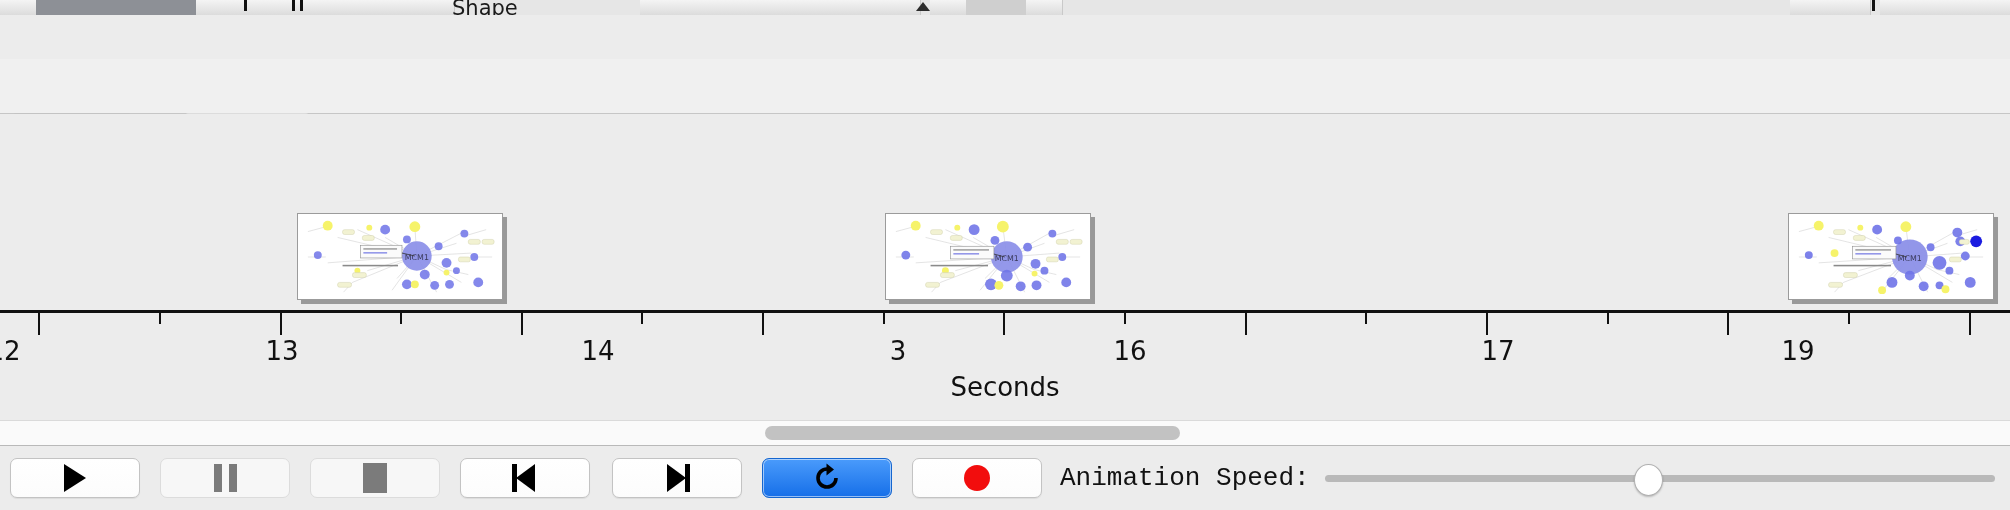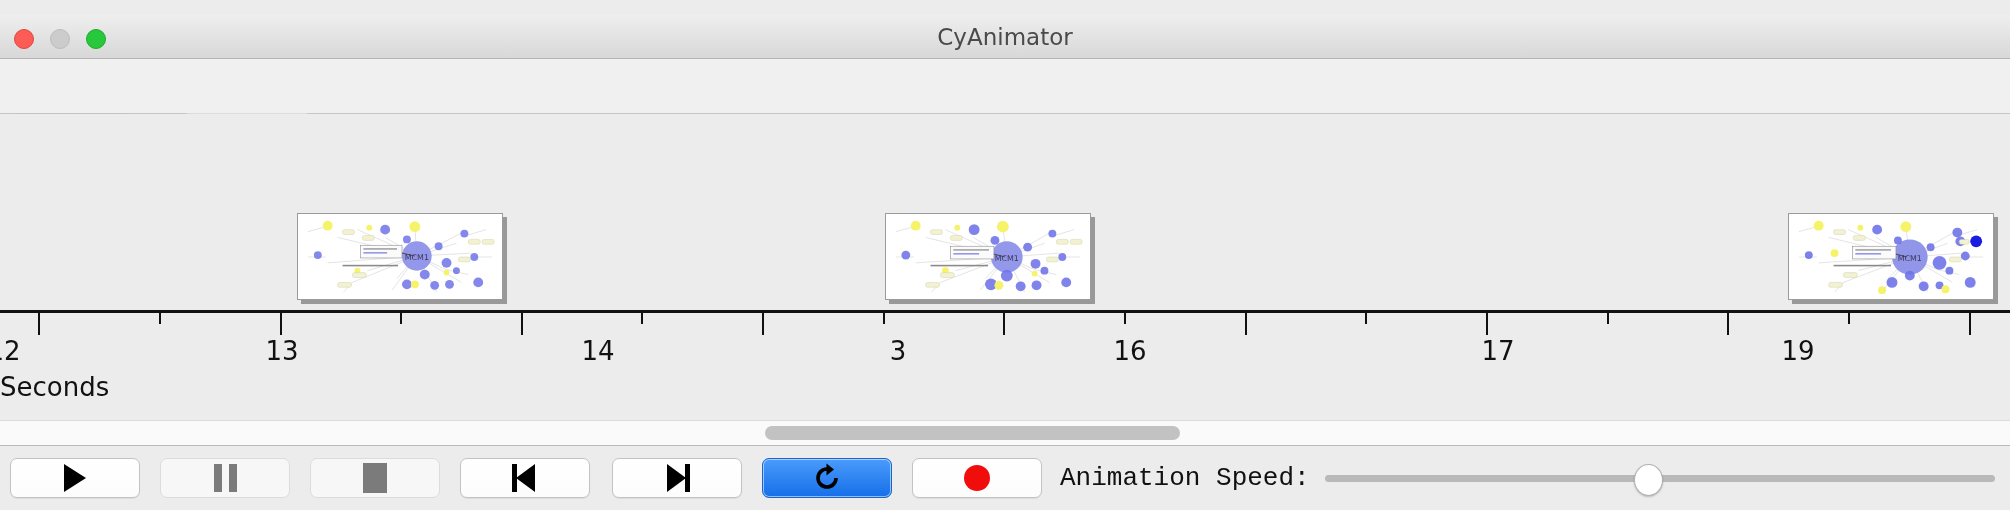--- a/index.html
+++ b/index.html
@@ -191,21 +191,21 @@
     font-size: 26px;
     color: #111;
     transform: translateX(-50%);
     font-family: "DejaVu Sans", "Liberation Sans", sans-serif;
     white-space: nowrap;
   }
   .ruler .axis-title {
     position: absolute;
     top: 62px;
     left: 0; width: 2010px;
-    text-align: left;
+    text-align: center;
     font-size: 26px;
     color: #111;
     font-family: "DejaVu Sans", "Liberation Sans", sans-serif;
   }
 
   
   .hscroll {
     position: absolute;
     left: 0; top: 420px;
     width: 2010px; height: 26px;
@@ -317,27 +317,42 @@
     background: #ffffff;
     border: 1px solid #b0b0b0;
     box-shadow: 0 1px 2px rgba(0,0,0,0.22);
   }
 </style>
 </head>
 <body>
 
 <div id="app">
 
-
-  <div class="titlebar">
-    <div class="traffic close"></div>
-    <div class="traffic min"></div>
-    <div class="traffic zoom"></div>
-    <div class="window-title">CyAnimator</div>
+  <div class="bg-strip">
+    <div class="seg" style="left:0;width:36px;"></div>
+    <div class="dark-tab" style="left:36px;width:160px;"></div>
+    <div class="seg" style="left:196px;width:40px;"></div>
+    <div class="seg" style="left:236px;width:42px;"></div>
+    <div class="seg" style="left:278px;width:72px;"></div>
+    <div class="seg" style="left:350px;width:70px;"></div>
+    <div class="seg" style="left:420px;width:34px;"></div>
+    <div class="notch" style="left:244px;"></div>
+    <div class="notch" style="left:292px;"></div>
+    <div class="notch" style="left:300px;"></div>
+    <div class="bg-label">Shape</div>
+    <div class="seg" style="left:640px;width:280px;"></div>
+    <div class="scroll-arrow" style="left:916px;"></div>
+    <div class="seg" style="left:930px;width:36px;"></div>
+    <div class="seg" style="left:966px;width:60px;background:#cfcfcf;"></div>
+    <div class="seg" style="left:1026px;width:36px;"></div>
+    <div class="seg" style="left:1790px;width:80px;"></div>
+    <div class="notch" style="left:1872px;"></div>
+    <div class="seg" style="left:1880px;width:130px;"></div>
   </div>
+
 
   <div class="toolbar">
     <div class="tbtn white" id="add-frame-button">
       <span class="plus-glyph"></span>
     </div>
     <div class="tbtn flat" id="delete-frame-button">
       <svg width="26" height="30" viewBox="0 0 26 30">
         <rect x="2" y="5" width="22" height="2.6" fill="#6f6f6f"></rect>
         <rect x="9.5" y="1.6" width="7" height="2.4" fill="#6f6f6f"></rect>
         <path d="M4.6 8.4 L21.4 8.4 L19.8 27.6 L6.2 27.6 Z" fill="none" stroke="#6f6f6f" stroke-width="2.2"></path>

